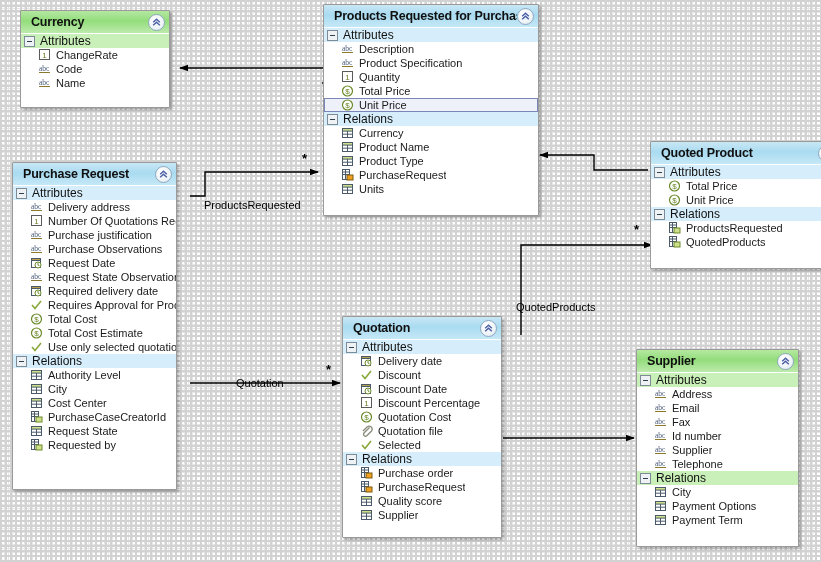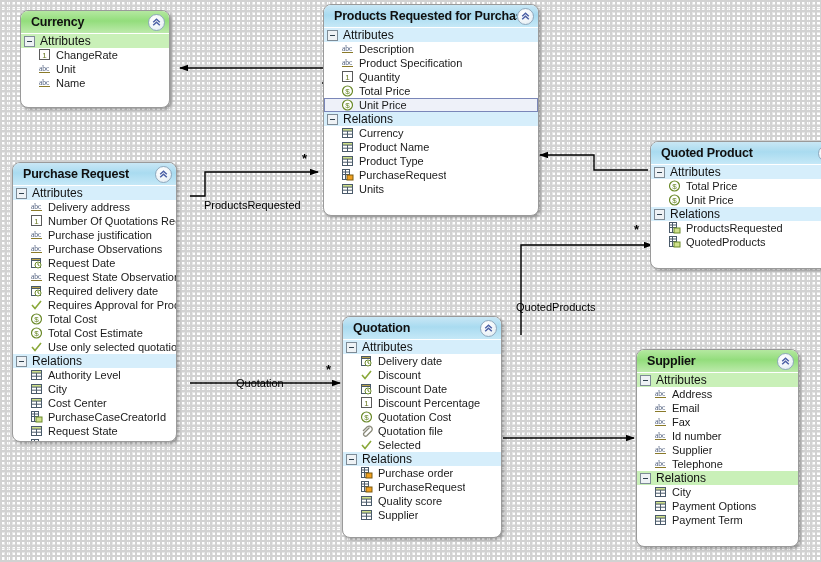--- a/index.html
+++ b/index.html
@@ -29,21 +29,21 @@
   }
   #svg-links {
     position: absolute; left: 0; top: 0;
     width: 821px; height: 562px;
     pointer-events: none;
   }
 
   .entity {
     position: absolute;
     border: 1px solid #9a9a9a;
-    border-radius: 8px;
+    border-radius: 1px;
     background: #ffffff;
     box-shadow: 2px 2px 3px rgba(0,0,0,0.28);
     overflow: hidden;
     box-sizing: border-box;
   }
   .entity-header {
     position: relative;
     height: 22px;
     display: flex;
     align-items: center;
@@ -207,21 +207,21 @@
       </span>
       <span class="lbl">ChangeRate</span>
     </div>
     <div class="row">
       <span class="ico">
         <svg width="14" height="12" viewBox="0 0 14 12">
             <text x="1" y="8" font-size="7.5" fill="#4a5a7a" font-family="Liberation Serif, serif">abc</text>
             <line x1="1" y1="9.5" x2="12" y2="9.5" stroke="#8a7a2a"></line>
           </svg>
       </span>
-      <span class="lbl">Unit</span>
+      <span class="lbl">Code</span>
     </div>
     <div class="row">
       <span class="ico">
         <svg width="14" height="12" viewBox="0 0 14 12">
             <text x="1" y="8" font-size="7.5" fill="#4a5a7a" font-family="Liberation Serif, serif">abc</text>
             <line x1="1" y1="9.5" x2="12" y2="9.5" stroke="#8a7a2a"></line>
           </svg>
       </span>
       <span class="lbl">Name</span>
     </div>
@@ -325,21 +325,21 @@
       <span class="ico"><svg width="14" height="12" viewBox="0 0 14 12">
             <rect x="1.5" y="1.5" width="10" height="9" fill="#fff" stroke="#4a5a6a"></rect>
             <rect x="1.5" y="1.5" width="10" height="2.6" fill="#cfe08a" stroke="#4a5a6a"></rect>
             <line x1="6.5" y1="4.1" x2="6.5" y2="10.5" stroke="#4a5a6a"></line>
             <line x1="1.5" y1="7.2" x2="11.5" y2="7.2" stroke="#4a5a6a"></line>
           </svg></span>
       <span class="lbl">Units</span>
     </div>
   </div>
 
-  <div class="entity" style="left:12px; top:162px; width:165px; height:280px;">
+  <div class="entity" style="left:12px; top:162px; width:165px; height:328px;">
     <div class="entity-header hdr-blue">
       <span class="entity-title">Purchase Request</span>
       <span class="collapse-btn">
         <svg width="11" height="11" viewBox="0 0 11 11">
           <path d="M2.2,5.2 L5.5,2.2 L8.8,5.2" fill="none" stroke="#4a5fa5" stroke-width="1.5"></path>
           <path d="M2.2,8.2 L5.5,5.2 L8.8,8.2" fill="none" stroke="#4a5fa5" stroke-width="1.5"></path>
         </svg>
       </span>
     </div>
     <div class="section sec-blue">

